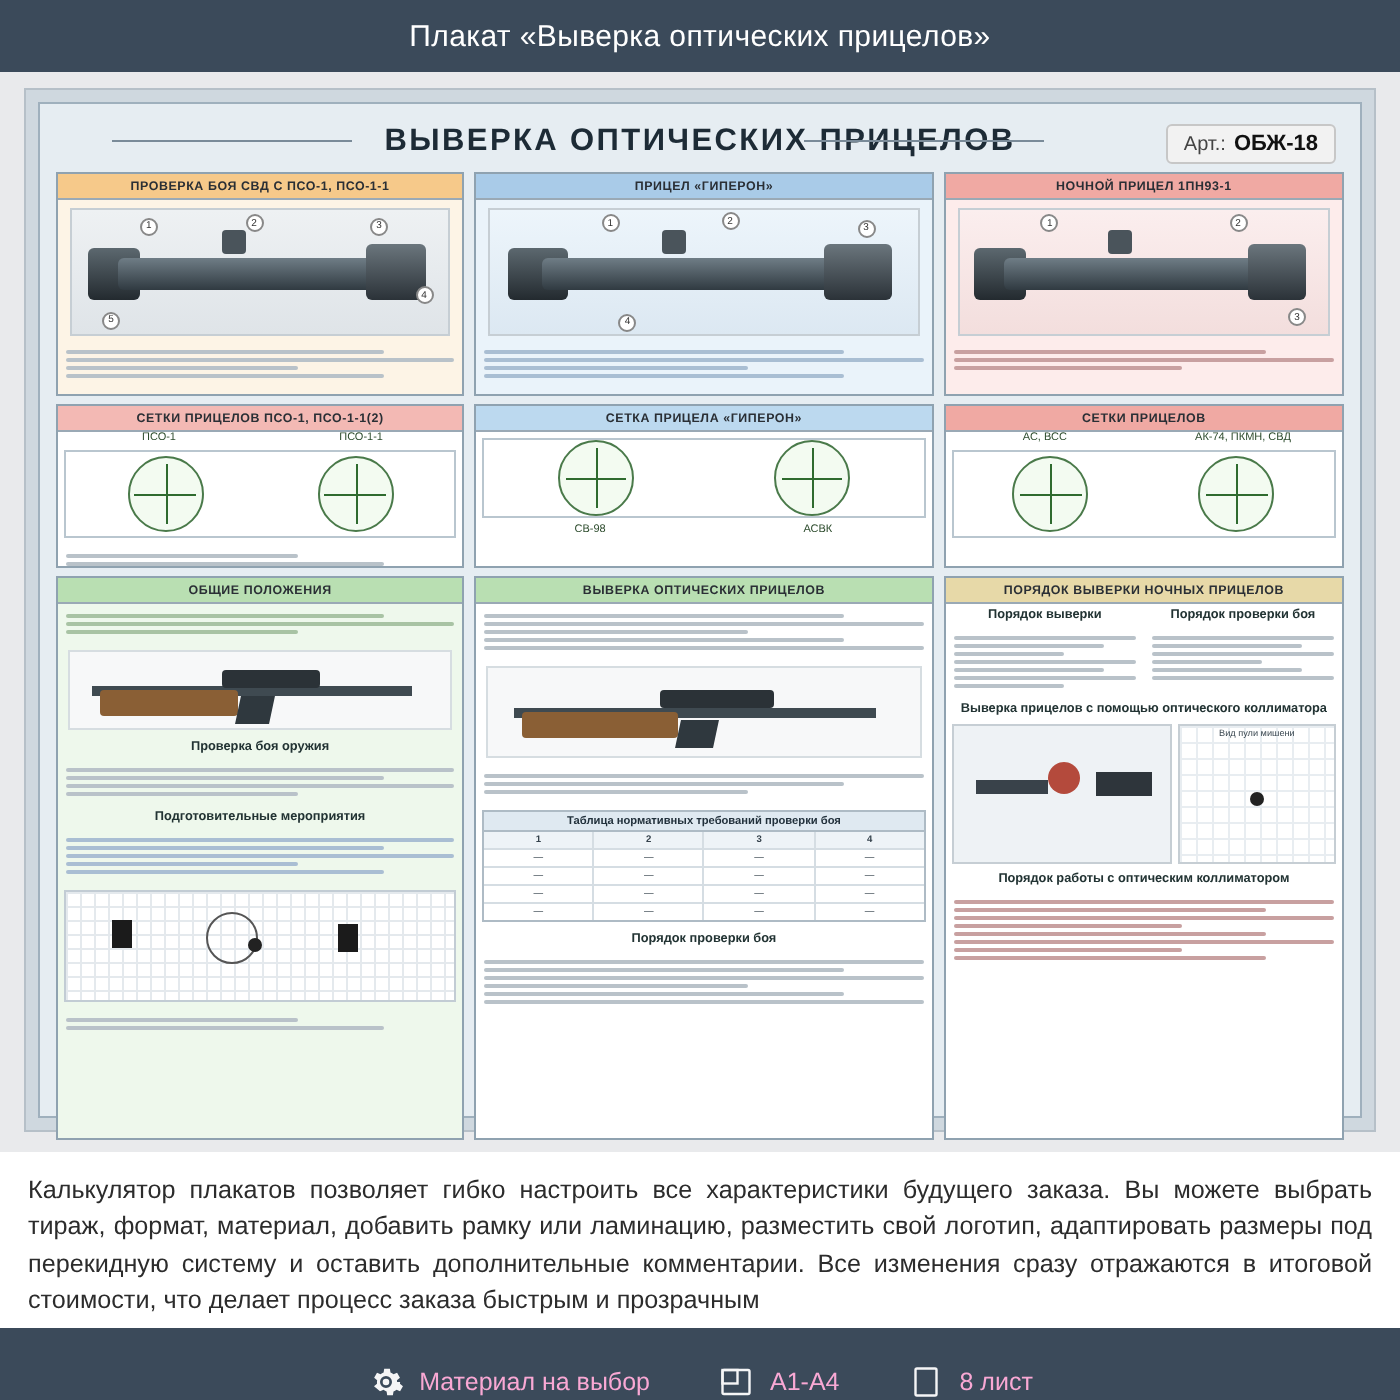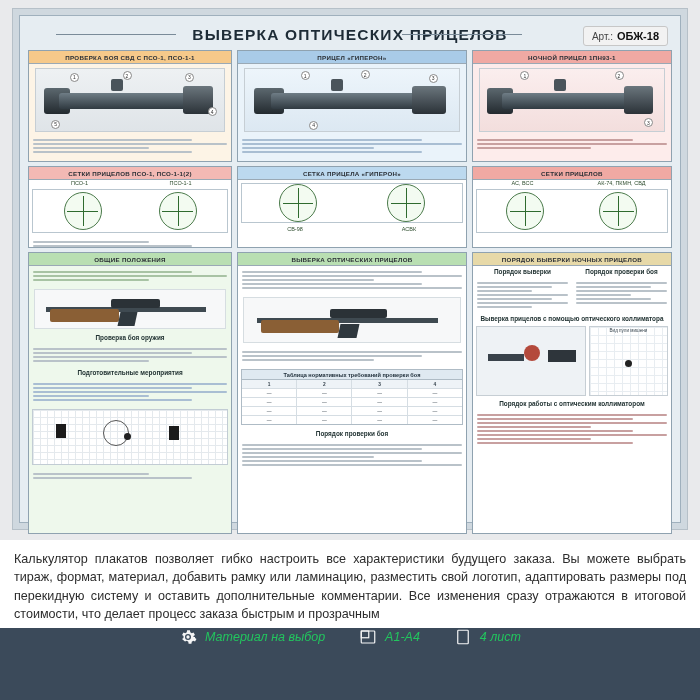--- a/index.html
+++ b/index.html
@@ -183,32 +183,33 @@
     font-size: 12.6px;
     line-height: 1.45;
     color: #2c2c2c;
     text-align: justify;
   }
 
   
   .footer {
     flex: 1 1 auto;
     background: #3b4a5a;
-    display: flex; align-items: flex-start; justify-content: center;
+    display: flex; align-items: flex-end; justify-content: center;
     gap: 34px;
-    color: #22c55e; font-size: 12.5px; font-style: italic;
+    color: #f9a8d4; font-size: 12.5px;
   }
   .fopt { display: flex; align-items: center; gap: 8px; }
   .ficon { width: 18px; height: 18px; display:inline-block; opacity:.95; }
 </style>
 </head>
 <body>
 
 <div class="page">
 
+  <div class="topbar">Плакат «Выверка оптических прицелов»</div>
 
   <div class="poster-wrap">
     <div class="poster">
       <div class="poster-inner">
 
         <div class="art-badge">
           <span>Арт.:</span>
           <b>ОБЖ-18</b>
         </div>
 
@@ -499,17 +500,17 @@
         </svg>
       </span>
       <span>А1-А4</span>
     </div>
     <div class="fopt">
       <span class="ficon">
         <svg viewBox="0 0 24 24" width="18" height="18" fill="none" stroke="#ffffff" stroke-width="1.6">
           <rect x="5" y="3" width="14" height="18" rx="1"></rect>
         </svg>
       </span>
-      <span>4 лист</span>
+      <span>8 лист</span>
     </div>
   </div>
 
 </div>
 
 </body></html>

